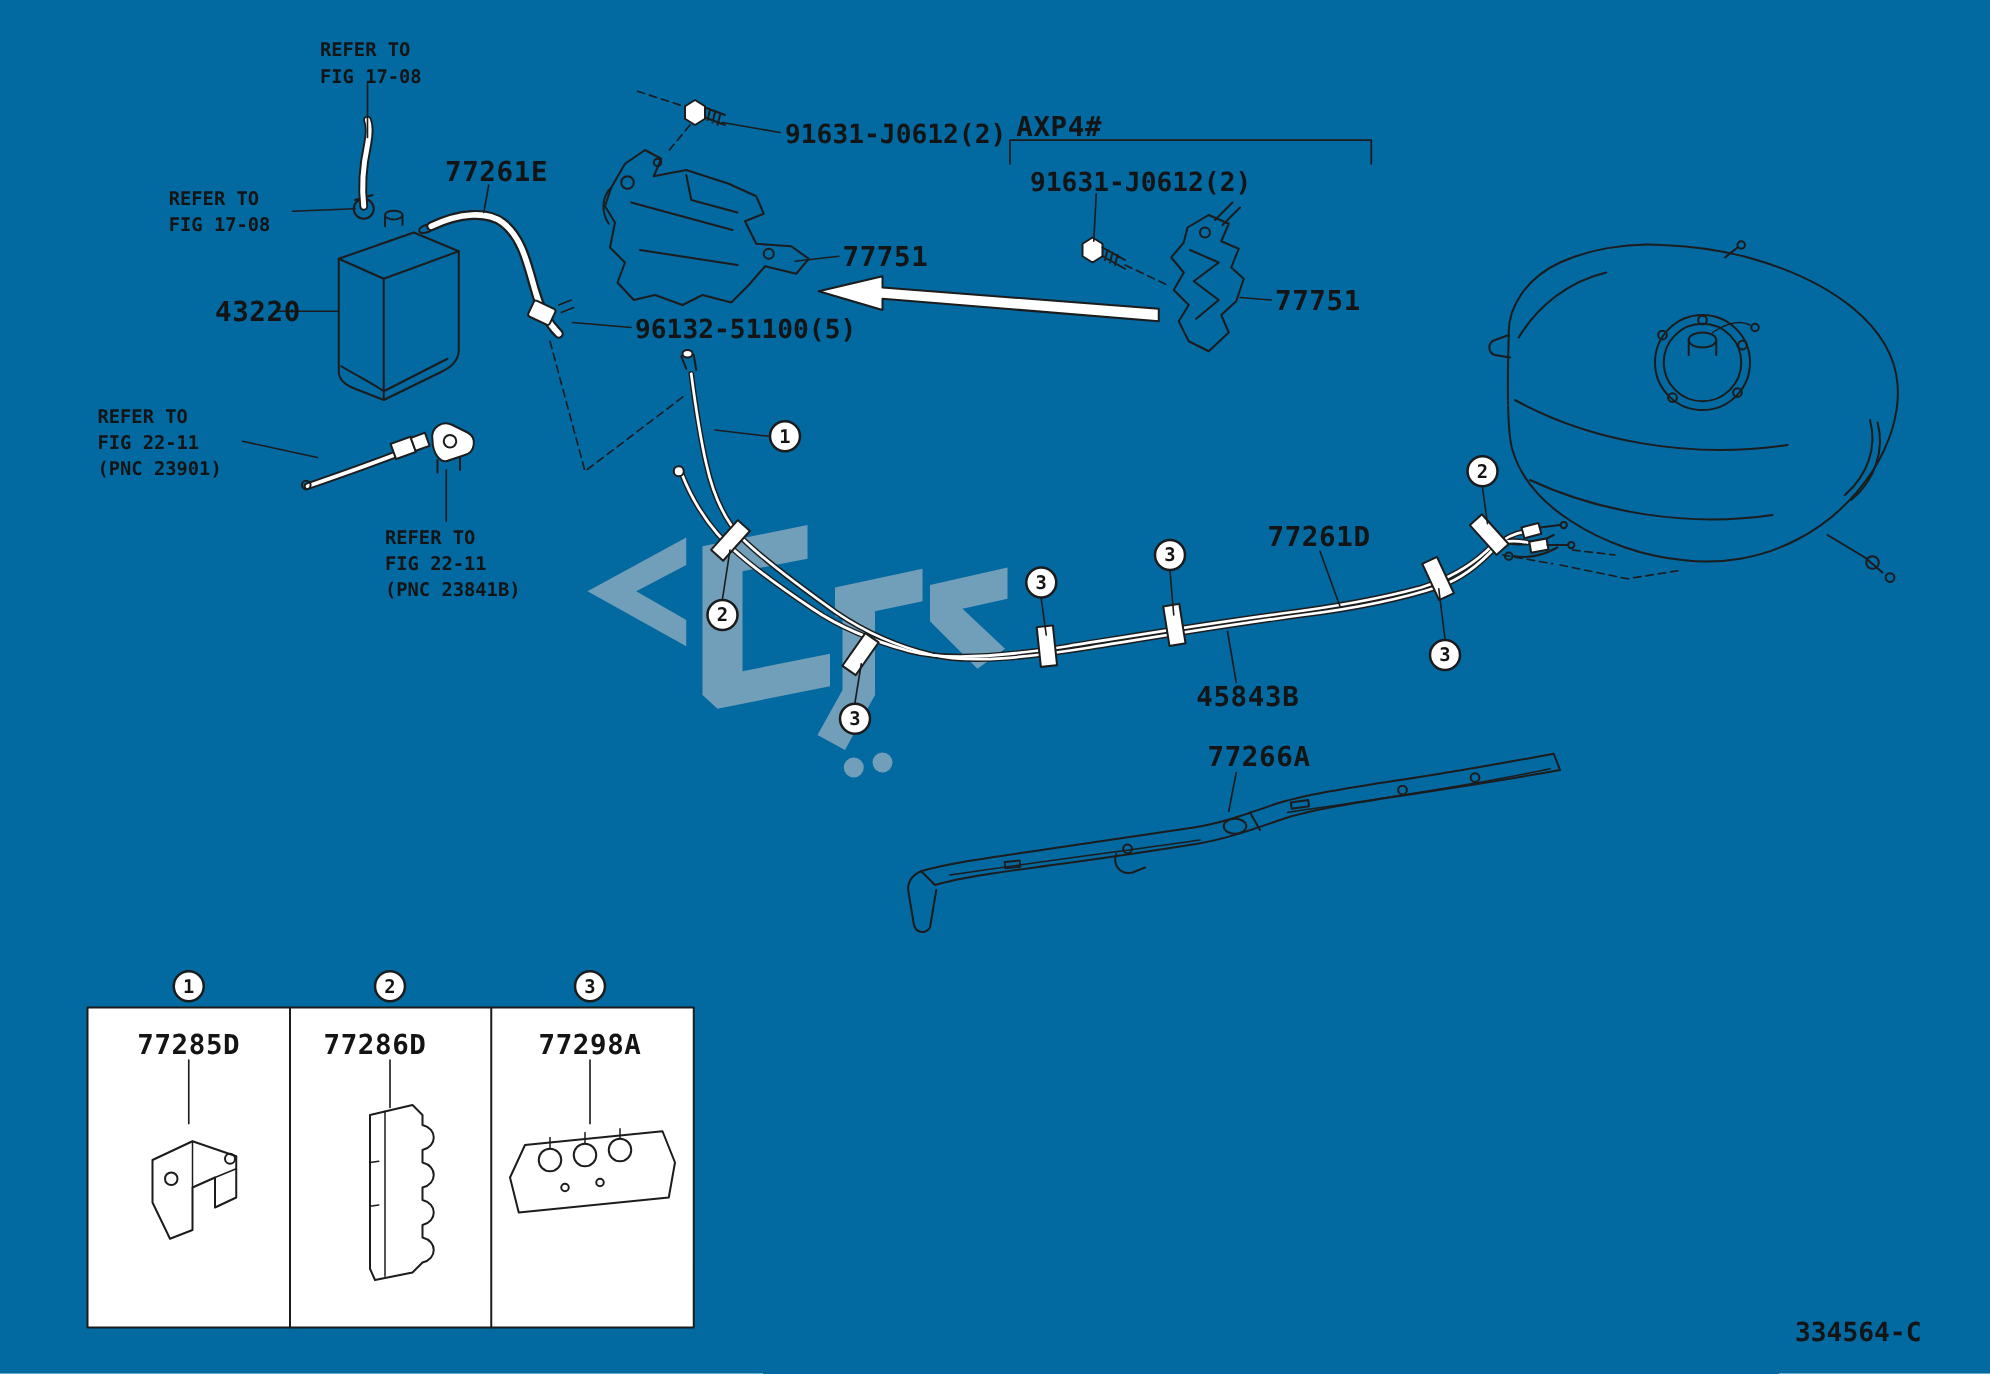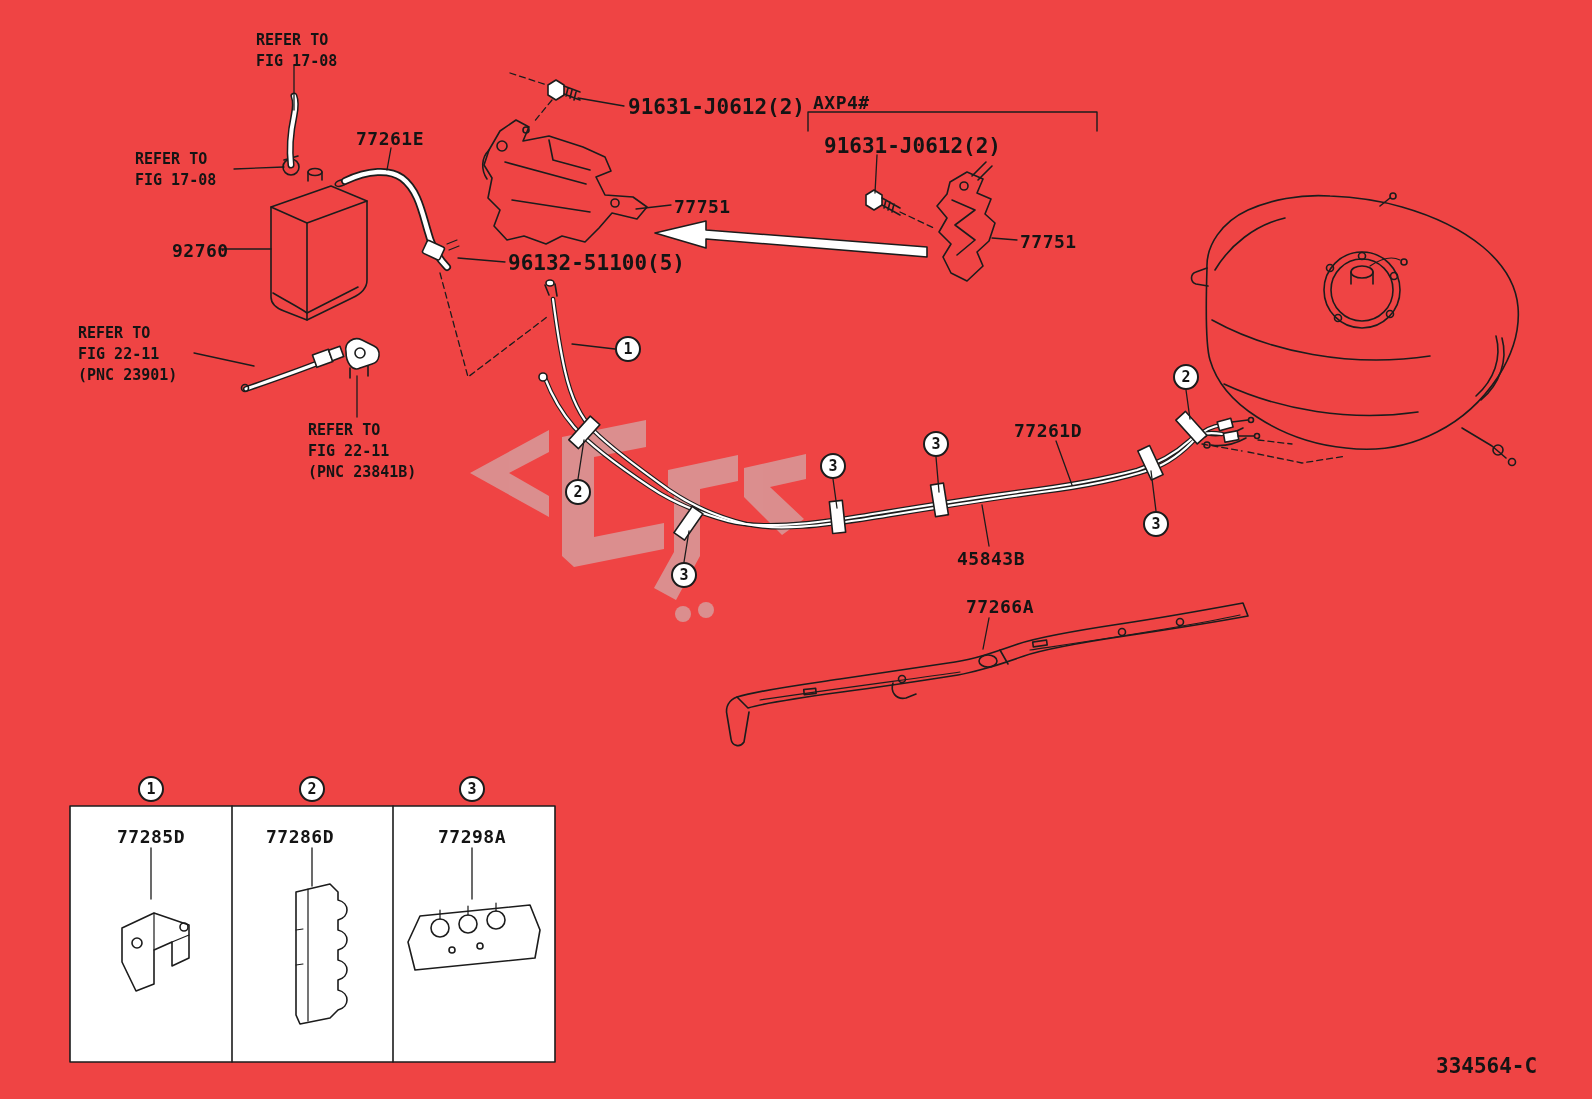--- a/index.html
+++ b/index.html
@@ -1,21 +1,21 @@
 <!DOCTYPE html>
 <html><head>
 <meta charset="utf-8">
 <style>
   html,body{margin:0;padding:0;background:#fff;}
-  #stage{position:relative;width:1592px;height:1099px;background:#ef4444;overflow:hidden;}
+  #stage{position:relative;width:1592px;height:1099px;background:#0369a1;overflow:hidden;}
   #art{position:absolute;left:0;top:0;z-index:1;}
   .lbl{position:absolute;z-index:3;font-family:"DejaVu Sans Mono",monospace;font-weight:bold;color:#141414;white-space:pre-line;}
   .s15{font-size:15px;line-height:21px;}
   .s17{font-size:21px;line-height:20px;}
-  .s18{font-size:18px;line-height:21px;letter-spacing:.5px;}
+  .s18{font-size:22px;line-height:21px;letter-spacing:.5px;}
   .ctr{transform:translateX(-50%);}
   .co{position:absolute;z-index:3;width:26px;height:26px;border:2px solid #1b1b1b;border-radius:50%;
       background:#fff;display:flex;align-items:center;justify-content:center;
       font-family:"DejaVu Sans Mono",monospace;font-weight:bold;font-size:15px;color:#141414;
       transform:translate(-50%,-50%);box-sizing:border-box;}
 </style>
 </head>
 <body>
 
 <div id="stage">
@@ -224,21 +224,21 @@
       <path d="M1202,444 L1242,451"></path>
     </g>
   </g>
 </svg>
 
 <div class="lbl s15" style="left:256px;top:30px;">REFER TO
 FIG 17-08</div>
 <div class="lbl s15" style="left:135px;top:149px;">REFER TO
 FIG 17-08</div>
 <div class="lbl s18" style="left:356px;top:128px;">77261E</div>
-<div class="lbl s18" style="left:172px;top:240px;">92760</div>
+<div class="lbl s18" style="left:172px;top:240px;">43220</div>
 <div class="lbl s17" style="left:628px;top:97px;">91631-J0612(2)</div>
 <div class="lbl s18" style="left:813px;top:92px;">AXP4#</div>
 <div class="lbl s17" style="left:824px;top:136px;">91631-J0612(2)</div>
 <div class="lbl s18" style="left:674px;top:196px;">77751</div>
 <div class="lbl s18" style="left:1020px;top:231px;">77751</div>
 <div class="lbl s17" style="left:508px;top:253px;">96132-51100(5)</div>
 <div class="lbl s15" style="left:78px;top:323px;">REFER TO
 FIG 22-11
 (PNC 23901)</div>
 <div class="lbl s15" style="left:308px;top:420px;">REFER TO

